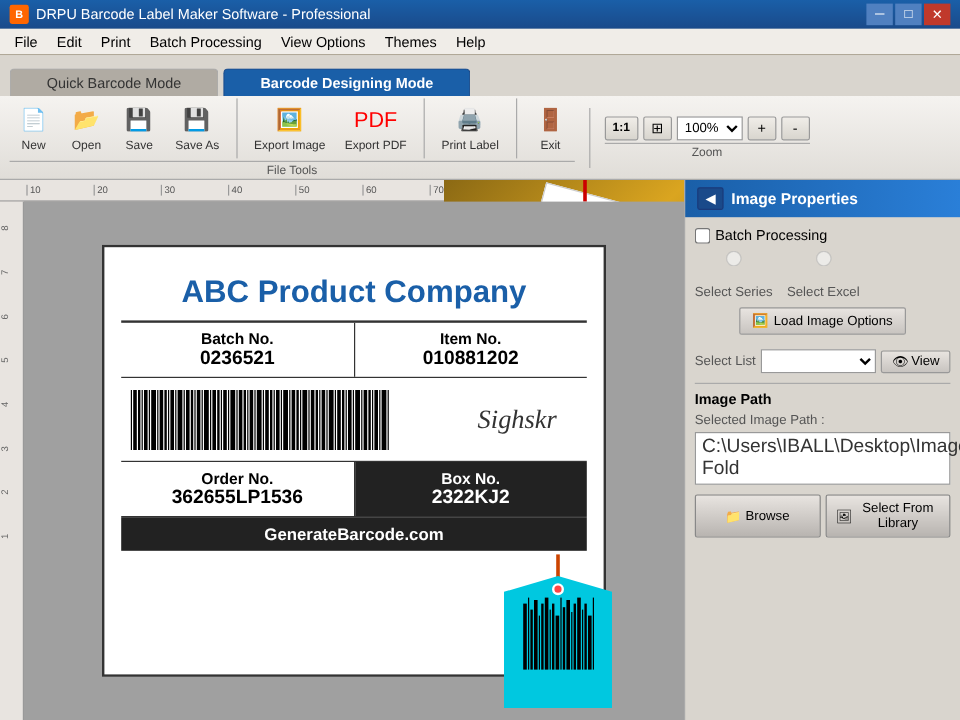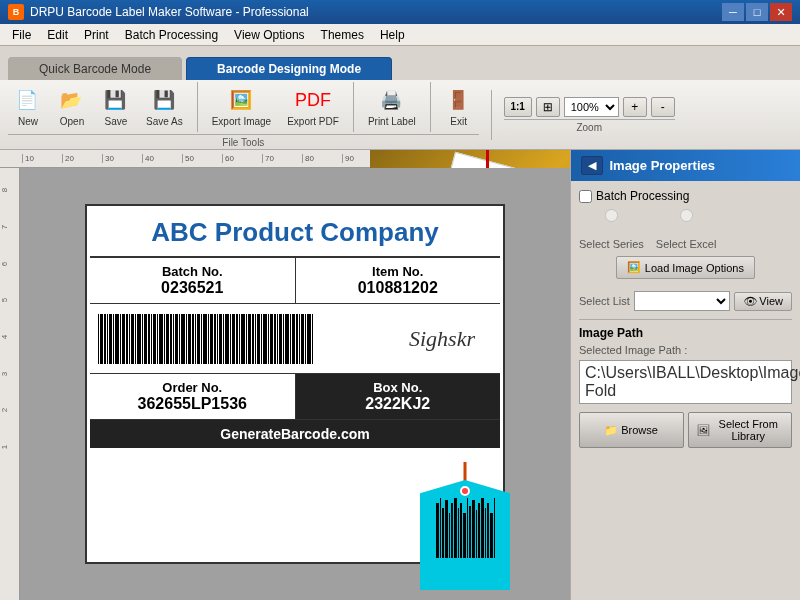--- a/index.html
+++ b/index.html
@@ -39,21 +39,21 @@
 
     
     #main-content { display: flex; height: calc(600px - 24px - 22px - 34px - 70px); }
 
     
     #canvas-area { flex: 1; background: #808080; position: relative; overflow: hidden; }
     #ruler-top { background: #e8e4e0; height: 18px; border-bottom: 1px solid #999; display: flex; align-items: center; padding-left: 22px; }
     #ruler-left { position: absolute; top: 18px; left: 0; width: 20px; background: #e8e4e0; bottom: 0; border-right: 1px solid #999; }
 
     #design-canvas { position: absolute; top: 18px; left: 20px; right: 0; bottom: 0; background: #a0a0a0; display: flex; align-items: center; justify-content: center; }
-    #label-card { background: white; border: 2px solid #333; width: 420px; height: 360px; position: relative; padding: 3px; }
+    #label-card { background: white; border: 2px solid #333; width: 420px; height: 360px; position: relative; padding: 14px; }
     .label-title { color: #1a5fa8; font-size: 26px; font-weight: bold; text-align: center; padding: 8px 0; border-bottom: 2px solid #333; font-family: Arial, sans-serif; }
     .label-row { display: flex; border-bottom: 1px solid #333; }
     .label-cell { flex: 1; padding: 6px 10px; border-right: 1px solid #333; text-align: center; }
     .label-cell:last-child { border-right: none; }
     .cell-label { font-size: 13px; font-weight: bold; }
     .cell-value { font-size: 16px; font-weight: bold; }
     .barcode-row { display: flex; align-items: center; padding: 8px; border-bottom: 1px solid #333; height: 70px; }
     .barcode-img { flex: 1; }
     .barcode-bars { display: flex; gap: 1px; align-items: stretch; height: 50px; }
     .bar { background: #000; width: 3px; }
@@ -84,21 +84,21 @@
     .view-btn { background: linear-gradient(to bottom, #e8e4e0, #c8c4c0); border: 1px solid #999; padding: 2px 8px; cursor: pointer; font-size: 11px; border-radius: 2px; display: flex; align-items: center; gap: 2px; }
     .divider { border-top: 1px solid #aaa; margin: 6px 0; }
     .img-path-title { font-weight: bold; font-size: 12px; margin-bottom: 4px; }
     .img-path-label { font-size: 11px; color: #555; margin-bottom: 4px; }
     .img-path-value { font-size: 16px; color: #333; background: white; border: 1px solid #999; padding: 3px 5px; margin-bottom: 8px; display: block; width: 100%; }
     .bottom-buttons { display: flex; gap: 4px; }
     .browse-btn { flex: 1; background: linear-gradient(to bottom, #e8e4e0, #b8b4b0); border: 1px solid #888; padding: 5px 8px; cursor: pointer; font-size: 11px; border-radius: 2px; text-align: center; display: flex; align-items: center; justify-content: center; gap: 3px; }
     .library-btn { flex: 1; background: linear-gradient(to bottom, #e8e4e0, #b8b4b0); border: 1px solid #888; padding: 5px 8px; cursor: pointer; font-size: 11px; border-radius: 2px; text-align: center; display: flex; align-items: center; justify-content: center; gap: 3px; }
 
     
-    .ruler-numbers { display: flex; gap: 0; padding-left: 0; }
+    .ruler-numbers { display: flex; gap: 16px; padding-left: 0; }
     .ruler-num { width: 40px; font-size: 8px; color: #555; text-align: left; border-left: 1px solid #999; padding-left: 2px; }
 
     
     input[type="checkbox"] { cursor: pointer; }
     input[type="radio"] { cursor: pointer; }
   </style>
 </head>
 <body>
 
 <div id="title-bar">

